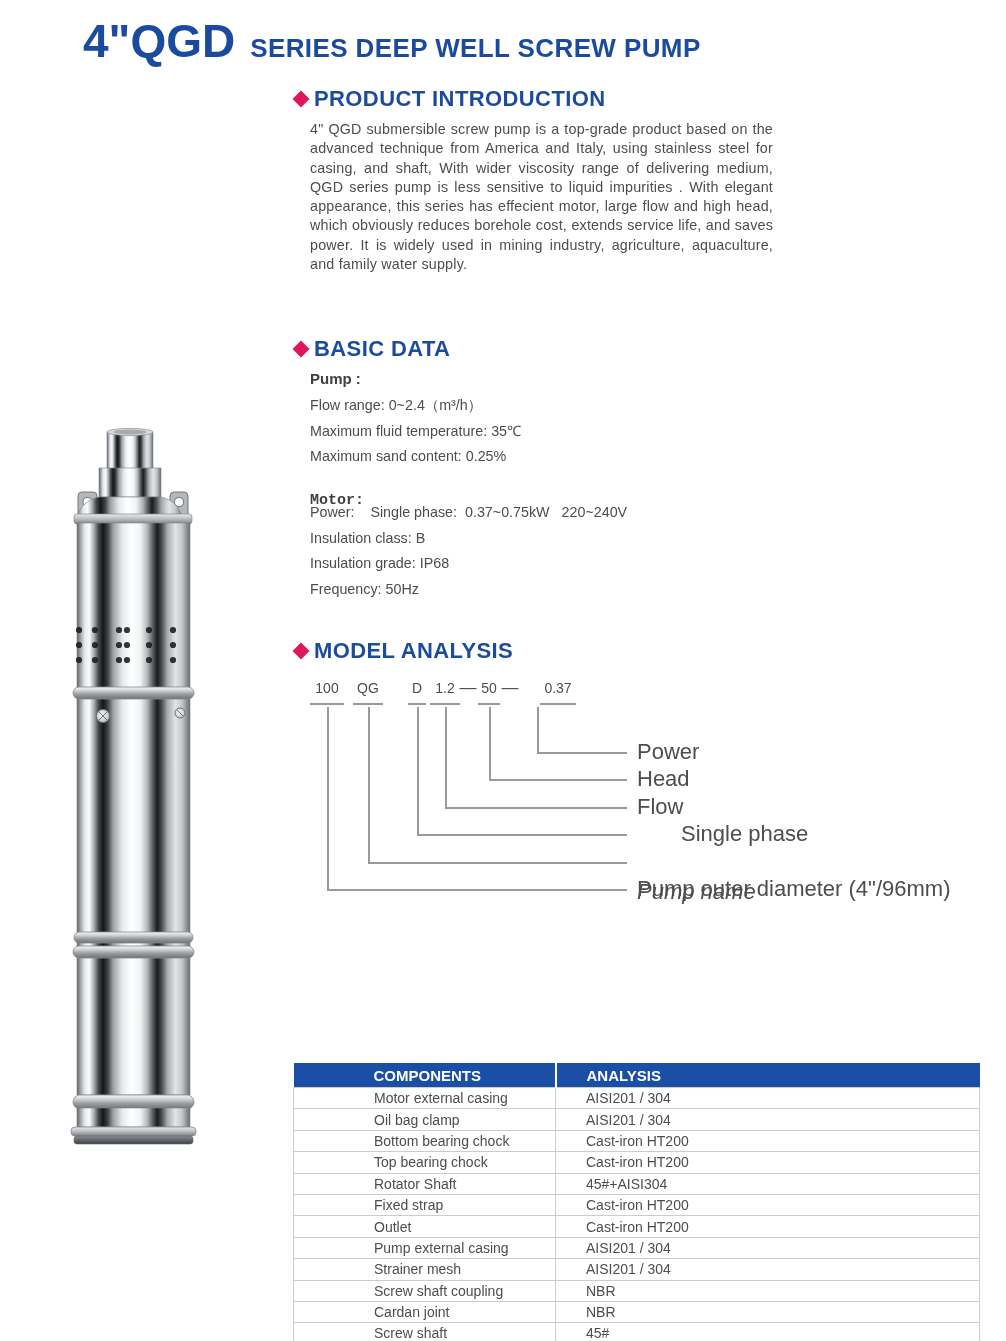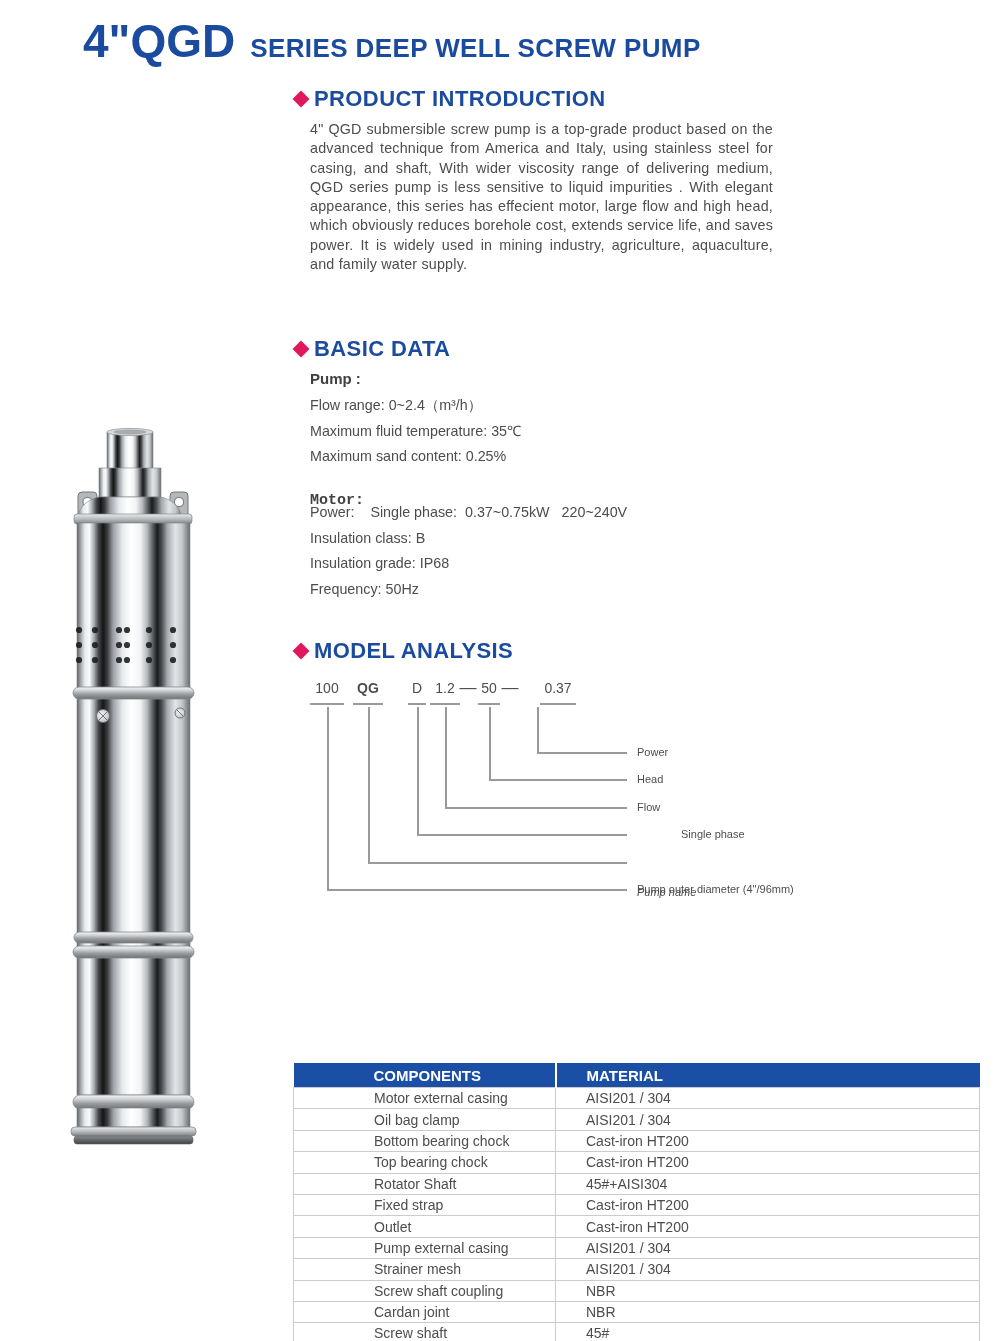--- a/index.html
+++ b/index.html
@@ -35,21 +35,21 @@
   .bd-line{height:25.5px;line-height:25.5px;font-size:14.3px;color:var(--body-text);white-space:pre-wrap;}
   
   #diagram{position:absolute;left:0;top:0;width:100%;height:100%;}
   .code-seg{
     position:absolute;top:678px;height:20px;line-height:20px;text-align:center;
     font-size:14px;color:var(--body-text);border-bottom:2px solid var(--line-gray);
     padding-bottom:5px;
   }
   .code-dash{position:absolute;top:678px;height:20px;line-height:20px;font-size:17px;color:var(--body-text);transform:translateX(-50%);}
   .dline-v,.dline-h{position:absolute;background:var(--line-gray);}
-  .model-label{position:absolute;left:637px;height:22px;line-height:22px;font-size:11px;color:var(--body-text);white-space:nowrap;}
+  .model-label{position:absolute;left:637px;height:22px;line-height:22px;font-size:22px;color:var(--body-text);white-space:nowrap;}
   
   .comp-table{
     position:absolute;left:293px;top:1063px;width:687px;
     border-collapse:collapse;table-layout:fixed;
     border-bottom:3px solid #dedede;
   }
   .comp-table col.c1{width:262px;}
   .comp-table th{
     background:var(--table-header-bg);color:#ffffff;font-size:15px;font-weight:bold;
     height:24px;text-align:left;padding:0;border:none;
@@ -201,21 +201,21 @@
       <div class="bd-line">Insulation grade: IP68</div>
       <div class="bd-line">Frequency: 50Hz</div>
     </div>
 
   <div class="section-heading" style="top:638px;">
     <span class="diamond"></span>
     <span class="heading-text">MODEL ANALYSIS</span>
   </div>
   <div id="diagram">
       <div class="code-seg" style="left: 310px; width: 34px;">100</div>
-      <div class="code-seg" style="left: 353px; width: 30px; font-weight: bold;">QG</div>
+      <div class="code-seg" style="left: 353px; width: 30px;">QG</div>
       <div class="code-seg" style="left: 408px; width: 18px;">D</div>
       <div class="code-seg" style="left: 430px; width: 30px;">1.2</div>
       <div class="code-seg" style="left: 478px; width: 22px;">50</div>
       <div class="code-seg" style="left: 540px; width: 36px;">0.37</div>
       <div class="code-dash" style="left: 468px;">—</div>
       <div class="code-dash" style="left: 510px;">—</div>
       <div class="dline-v" style="left: 537px; top: 707px; width: 1.5px; height: 46.5px;"></div>
       <div class="dline-h" style="left: 537px; top: 752px; width: 90px; height: 1.5px;"></div>
       <div class="model-label" style="top: 741px;">Power</div>
       <div class="dline-v" style="left: 489px; top: 707px; width: 1.5px; height: 73.5px;"></div>
@@ -236,21 +236,21 @@
     </div>
 
   <table class="comp-table">
     <colgroup>
         <col class="c1">
         <col class="c2">
       </colgroup>
     <thead>
       <tr>
         <th class="h1">COMPONENTS</th>
-        <th class="h2">MATERIAL</th>
+        <th class="h2">ANALYSIS</th>
       </tr>
     </thead>
     <tbody id="table-body">
         <tr>
           <td class="c1">Motor external casing</td>
           <td class="c2">AISI201 / 304</td>
         </tr>
         <tr>
           <td class="c1">Oil bag clamp</td>
           <td class="c2">AISI201 / 304</td>

